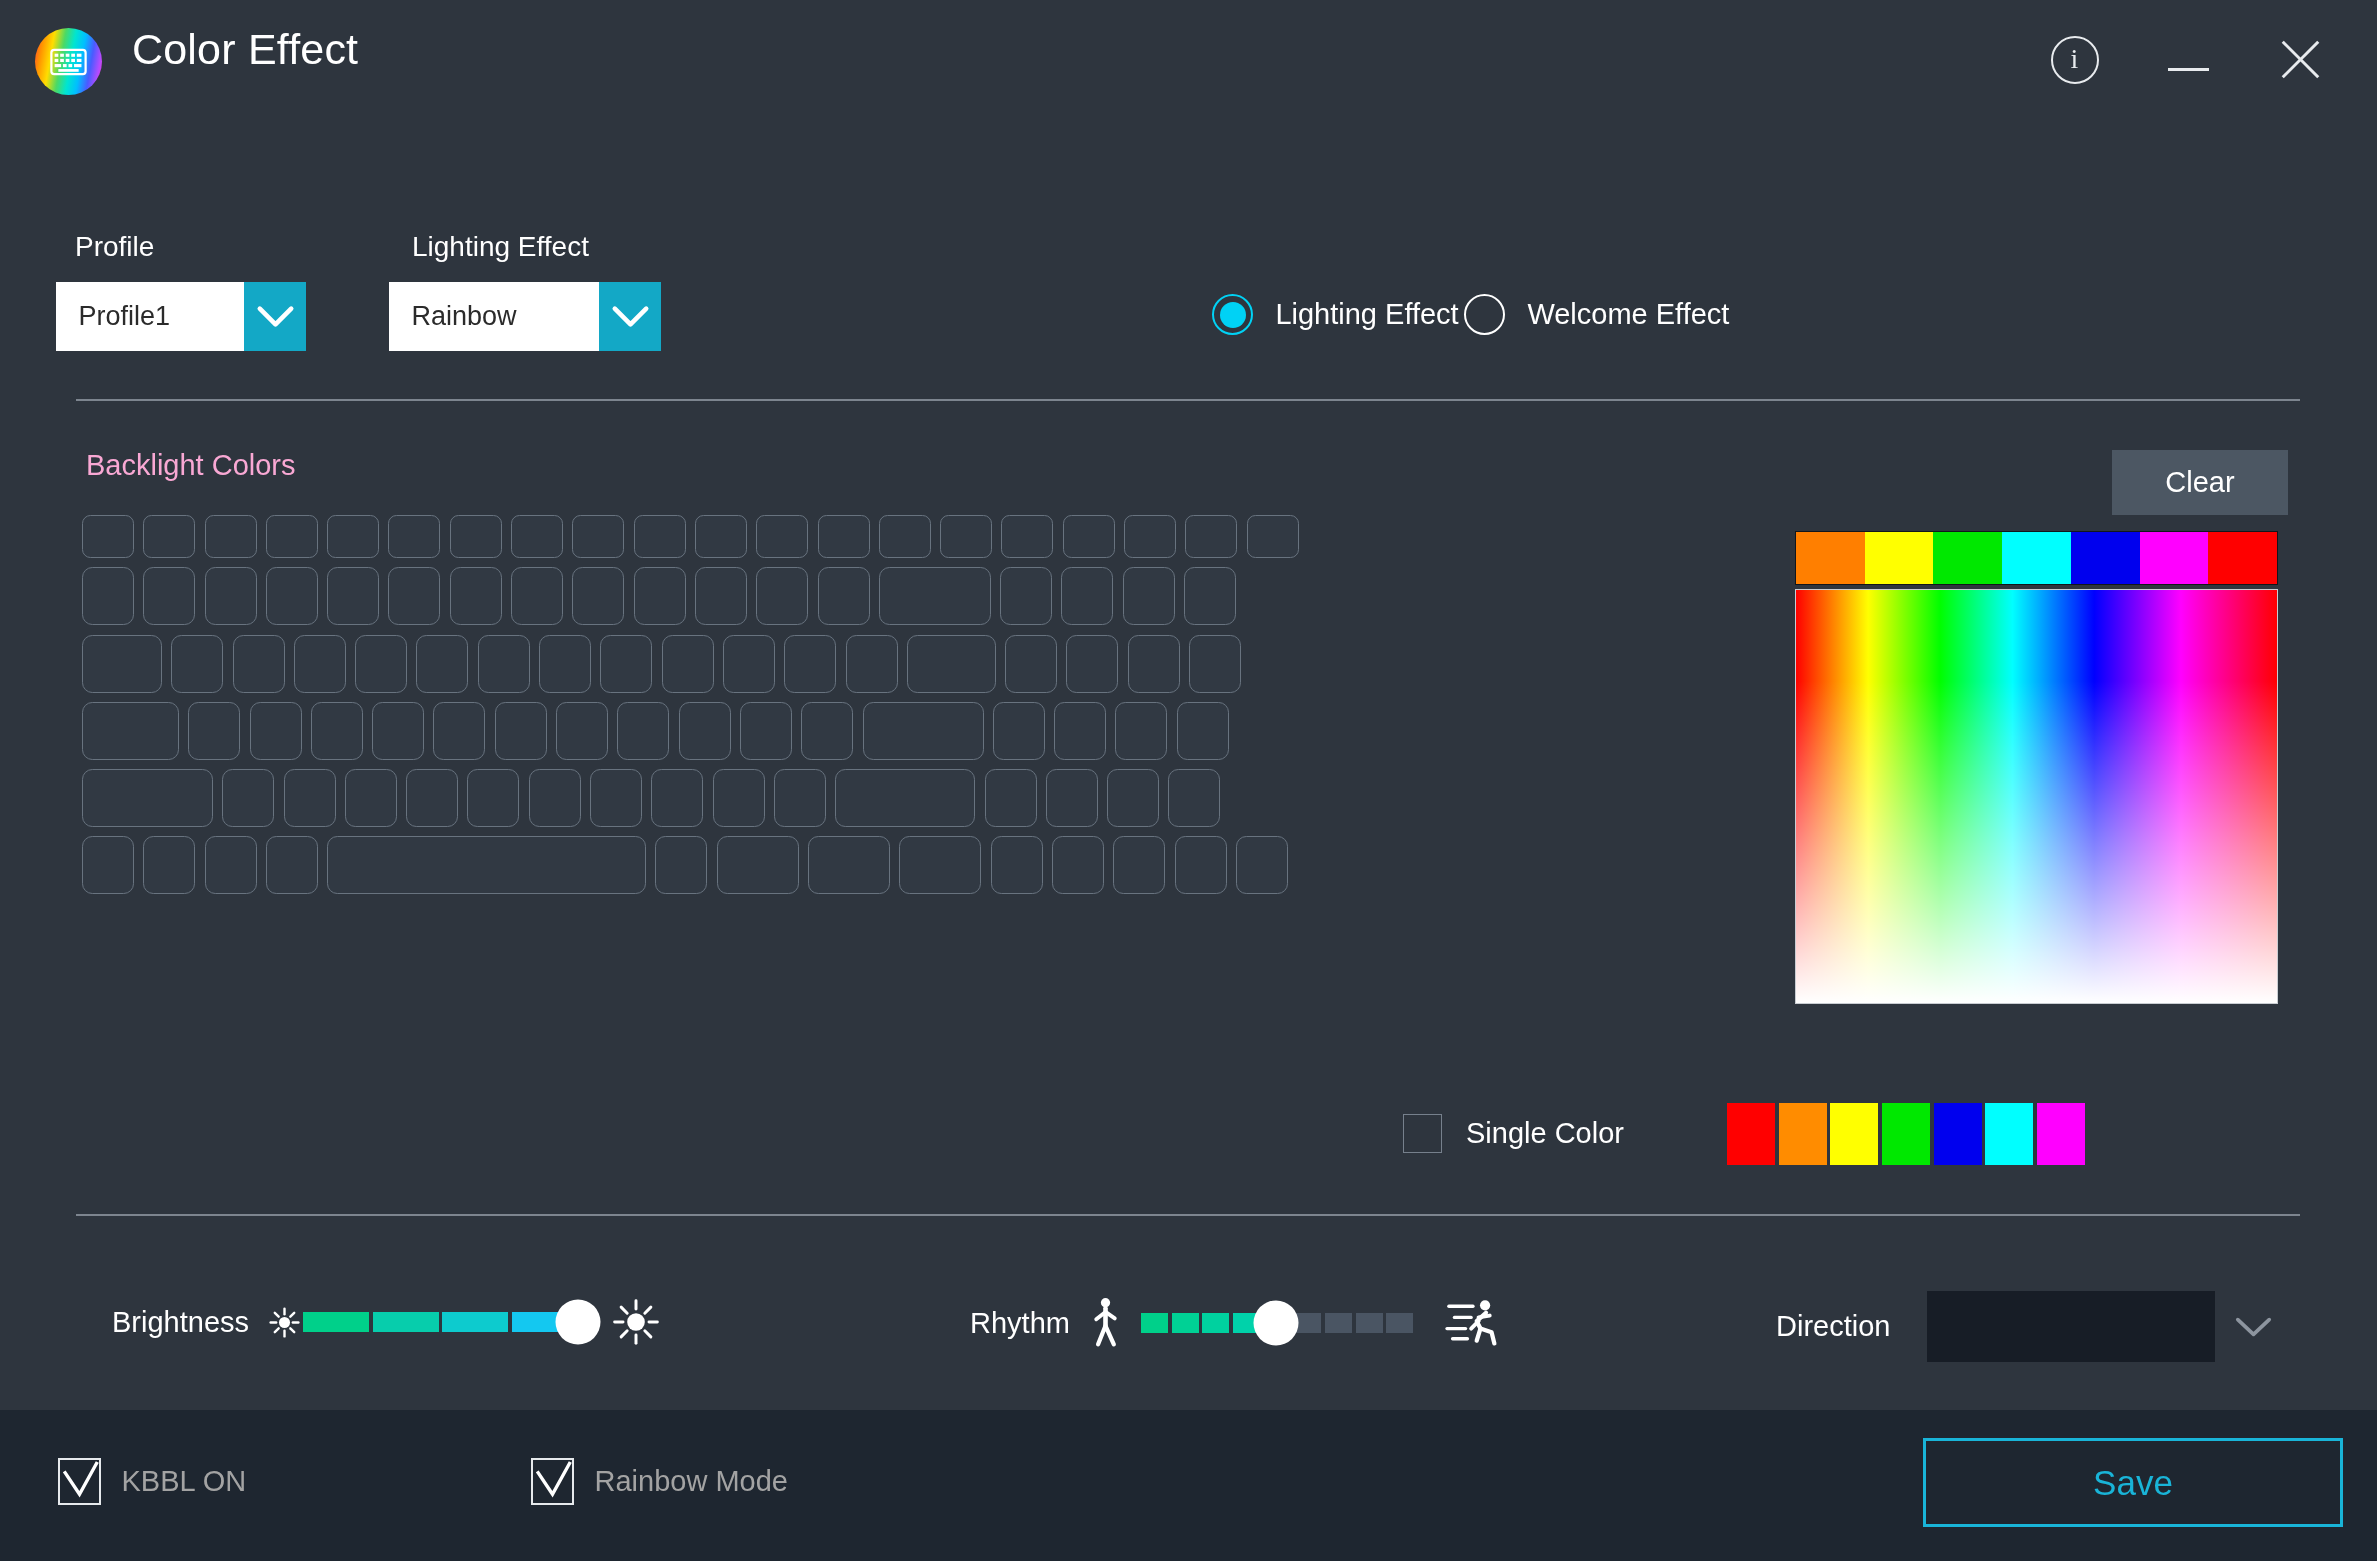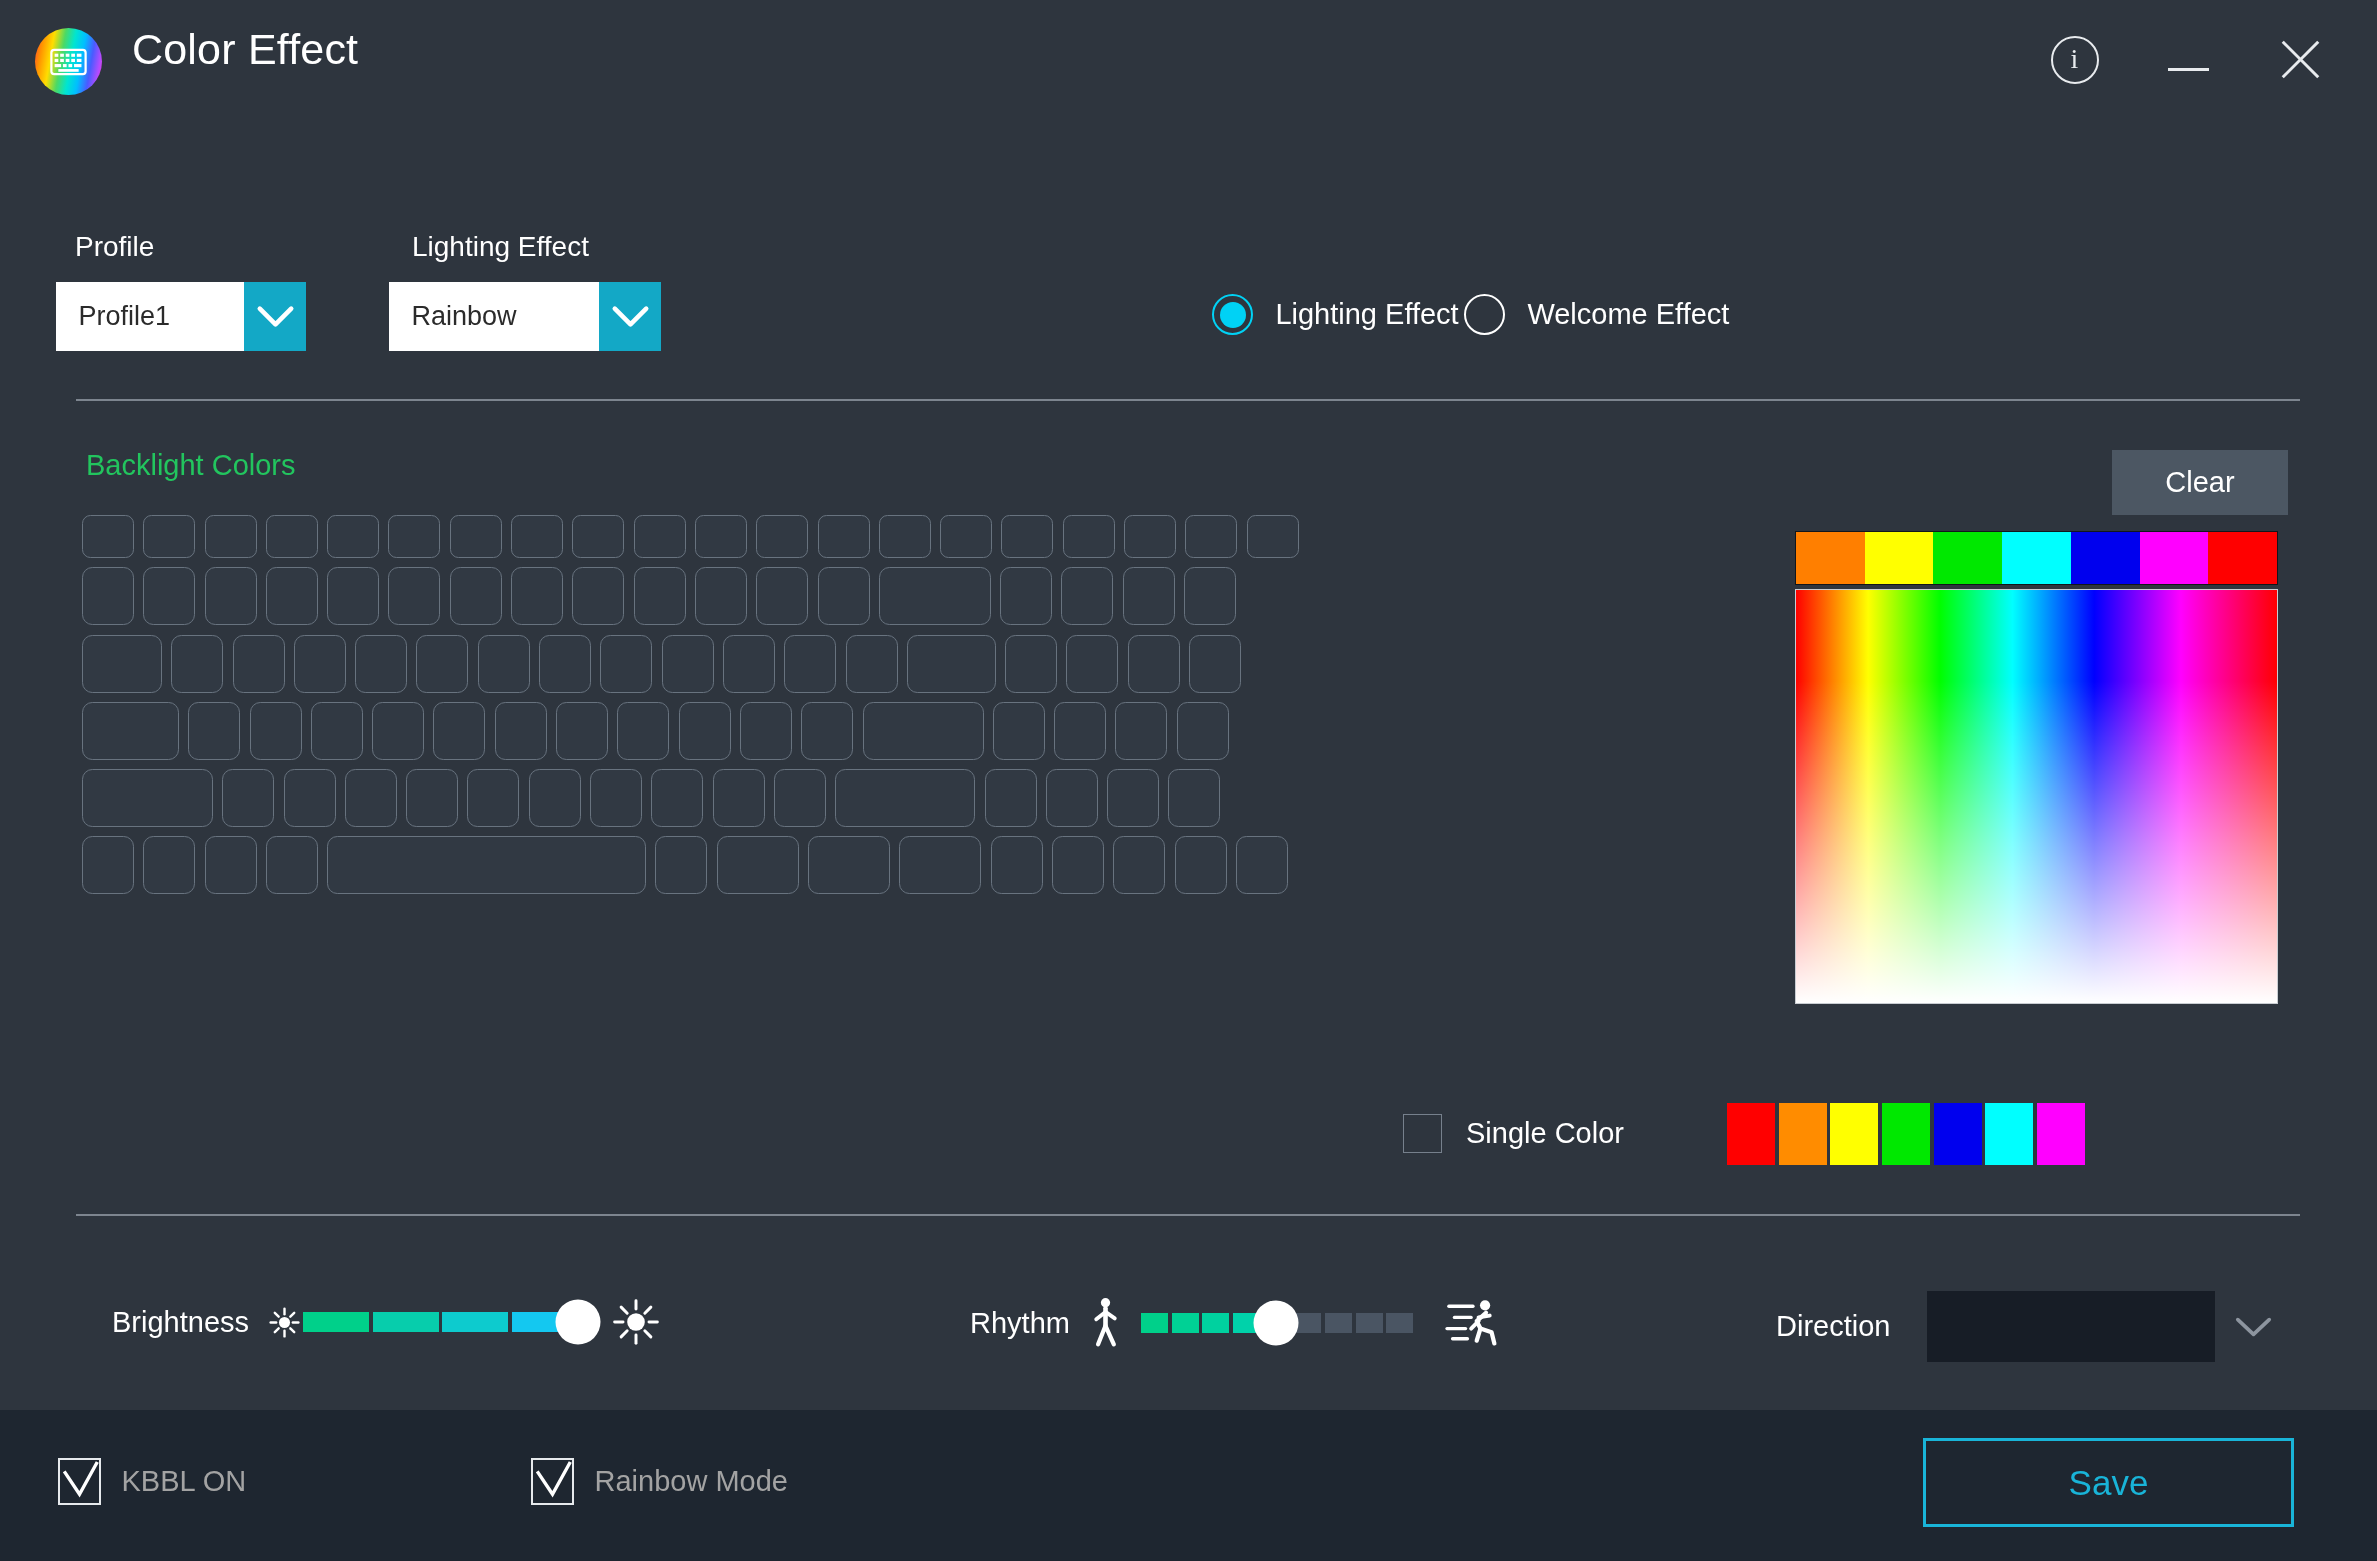--- a/index.html
+++ b/index.html
@@ -163,21 +163,21 @@
   }
   .div-top    { top: 399px; }
   .div-bottom { top: 1214px; }
 
   
   .section-label {
     position: absolute;
     left: 86px;
     top: 449px;
     font-size: 29px;
-    color: #22c55e;
+    color: #f9a8d4;
   }
 
   .clear-btn {
     position: absolute;
     left: 2112px;
     top: 450px;
     width: 176px;
     height: 65px;
     background: #4c5763;
     color: #ffffff;
@@ -363,21 +363,21 @@
     margin-left: 20.5px;
     font-size: 29px;
     color: #a3a3a3;
     white-space: nowrap;
   }
 
   .save-btn {
     position: absolute;
     left: 1923px;
     top: 28px;
-    width: 371px;
+    width: 420px;
     height: 89px;
     background: transparent;
     border: 3.7px solid #19b4d8;
     color: #19b4d8;
     font-size: 35px;
     display: flex;
     align-items: center;
     justify-content: center;
     cursor: pointer;
     font-family: "Liberation Sans", sans-serif;

